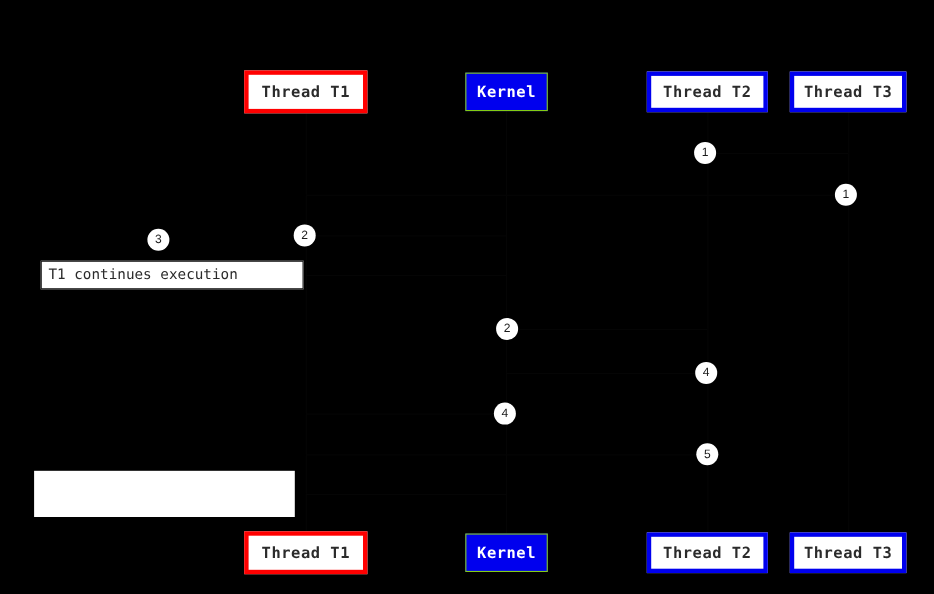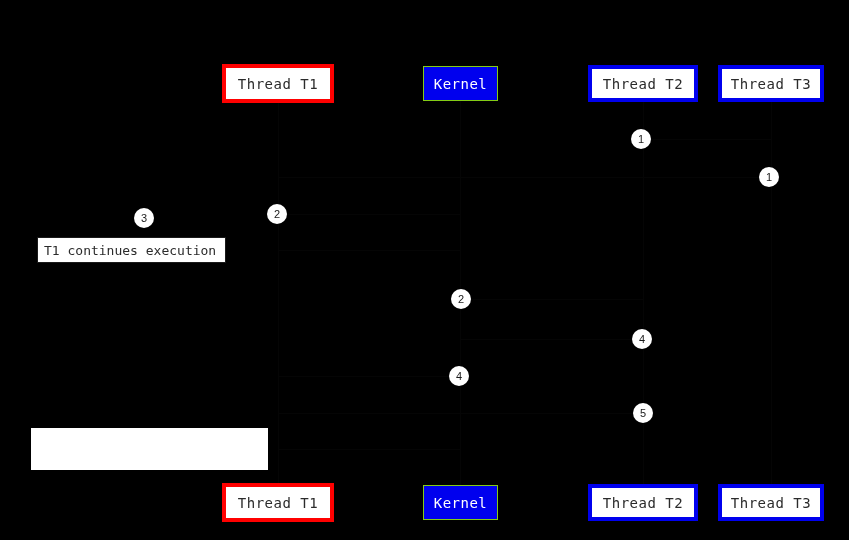--- a/index.html
+++ b/index.html
@@ -32,20 +32,21 @@
     box-sizing: border-box;
     display: flex;
     align-items: center;
     justify-content: center;
     background: #ffffff;
     font-family: "DejaVu Sans Mono", "Liberation Mono", monospace;
     font-size: 14px;
     letter-spacing: 0.5px;
     color: #2b2b2b;
     white-space: nowrap;
+    font-weight: bold;
   }
   .participant.red {
     border: 4px solid #ff0000;
   }
   .participant.blue {
     border: 4px solid #0000ee;
   }
   .participant.solid-blue {
     background: #0000ee;
     border: 1px solid #84cc16;
@@ -141,21 +142,21 @@
       </div>
       <div class="participant blue" style="left: 588px; top: 484px; width: 110px; height: 37px;">
         <span>Thread T2</span>
       </div>
       <div class="participant blue" style="left: 718px; top: 484px; width: 106px; height: 37px;">
         <span>Thread T3</span>
       </div>
     </div>
 
   <div id="notes">
-      <div class="note" style="left: 37px; top: 237px; width: 189px; height: 26px;">
+      <div class="note" style="left: 37px; top: 237px; width: 239px; height: 26px;">
         <span>T1 continues execution</span>
       </div>
       <div class="note blank" style="left: 31px; top: 428px; width: 237px; height: 42px;">
         <span></span>
       </div>
     </div>
 
   <div id="badges">
       <div class="badge" style="left: 631px; top: 129px;">1</div>
       <div class="badge" style="left: 759px; top: 167px;">1</div>

